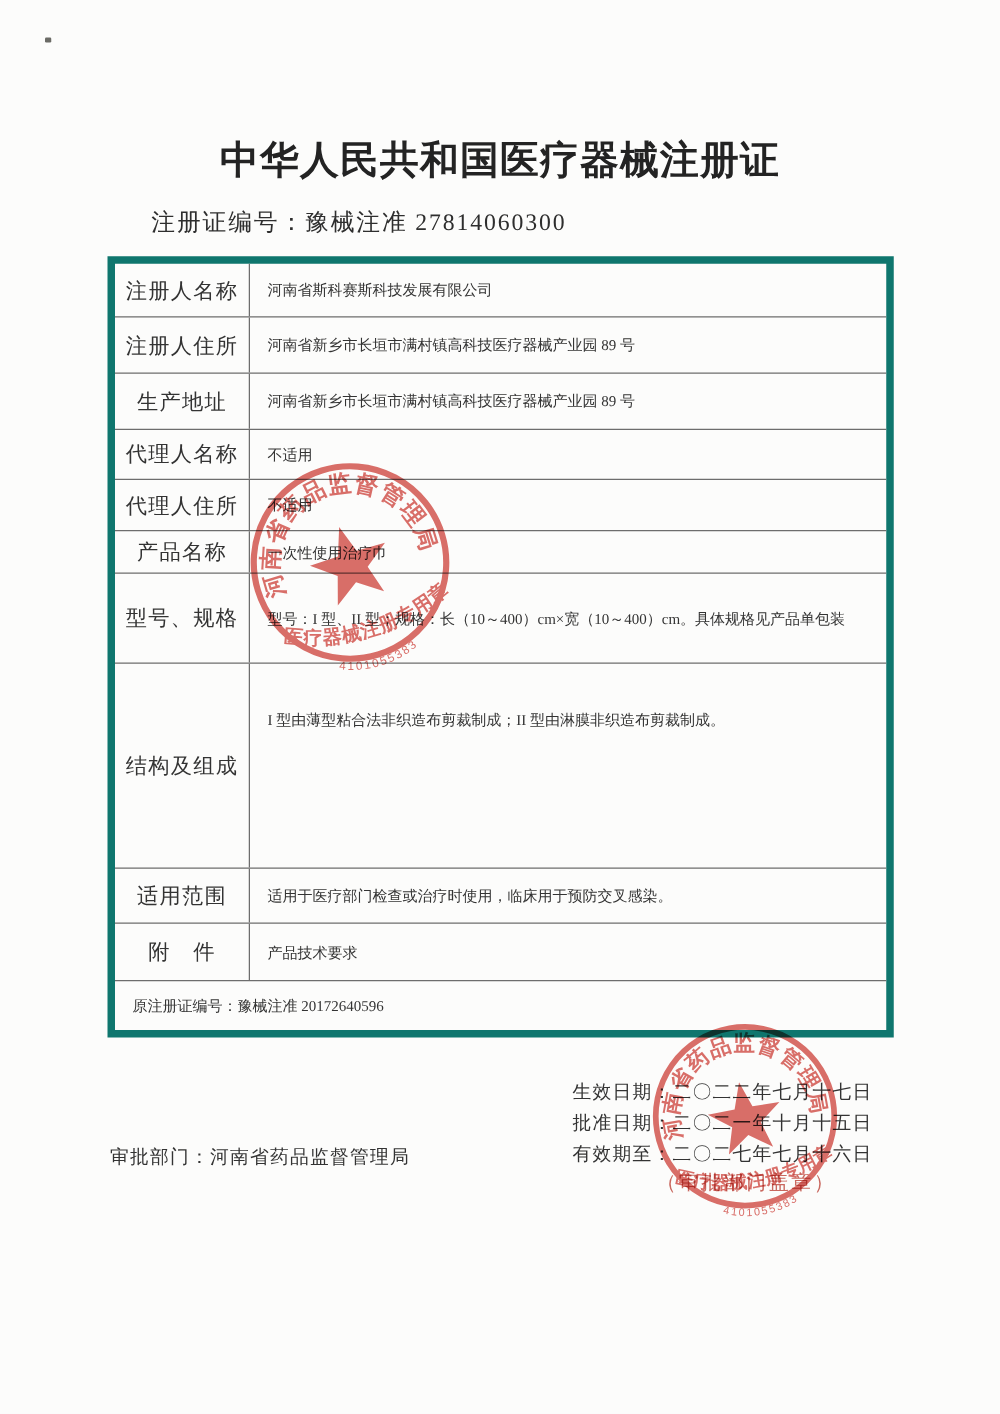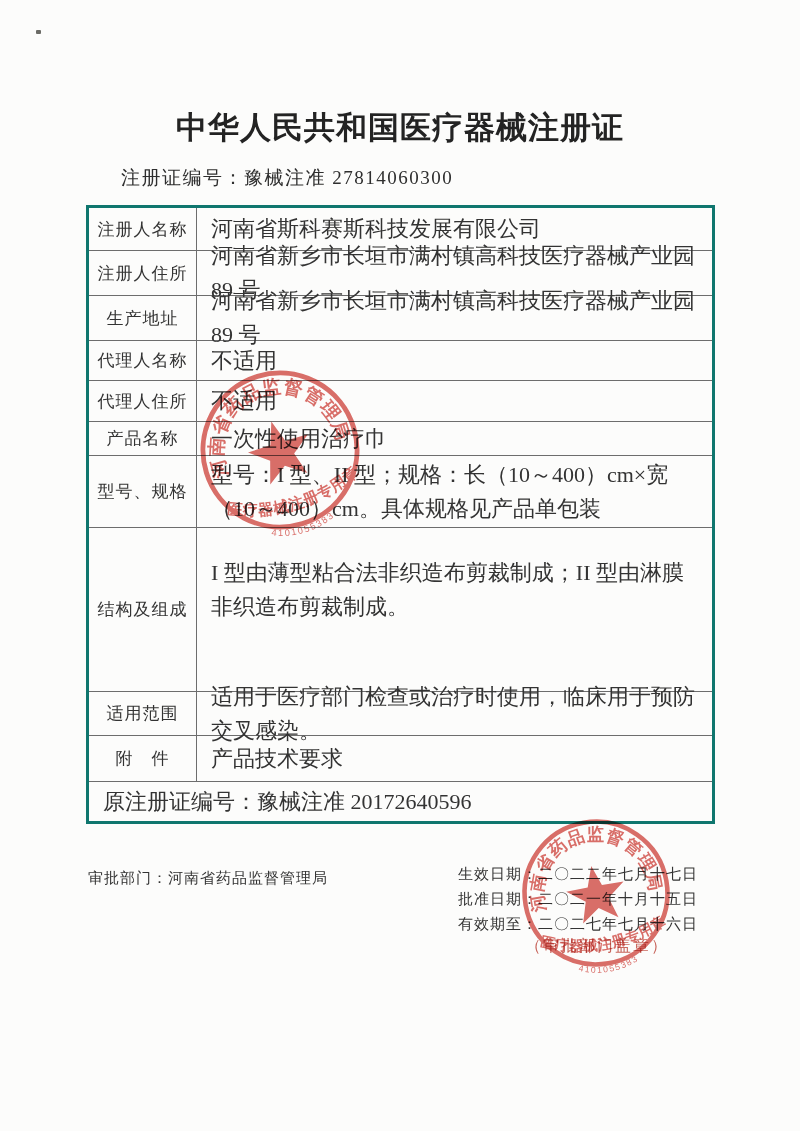--- a/index.html
+++ b/index.html
@@ -12,36 +12,36 @@
   .title{
     position:absolute;top:107px;left:0;width:100%;text-align:center;
     font-size:31px;font-weight:bold;color:#232323;letter-spacing:1px;
     font-family:"Liberation Sans","DejaVu Sans",sans-serif;
   }
   .regno{
     position:absolute;top:165px;left:121px;font-size:19px;color:#2e2e2e;letter-spacing:1.5px;
   }
   .cert-table{
     position:absolute;left:86px;top:205px;width:629px;box-sizing:border-box;
-    border:3px solid #0f766e;background:transparent;
+    border:6px solid #0f766e;background:transparent;
   }
   .tr{display:flex;border-top:1px solid #6d6d6d;box-sizing:border-box;}
   .tr:first-child{border-top:none;}
   .th{
     flex:0 0 108px;width:108px;box-sizing:border-box;border-right:1px solid #6d6d6d;
     display:flex;align-items:center;justify-content:center;
     font-size:17px;color:#333;letter-spacing:1px;text-align:center;
   }
   .td{
     flex:1;display:flex;flex-direction:column;justify-content:center;
     box-sizing:border-box;padding:1px 12px 1px 14px;
-    font-size:22px;line-height:34px;color:#333;
+    font-size:12px;line-height:34px;color:#333;
   }
   .td.top{justify-content:flex-start;padding-top:28px;}
-  .footer-dept{position:absolute;left:88px;top:869px;font-size:15px;color:#333;letter-spacing:1px;}
+  .footer-dept{position:absolute;left:88px;top:916px;font-size:15px;color:#333;letter-spacing:1px;}
   .footer-dates{position:absolute;left:458px;top:862px;font-size:15px;color:#333;line-height:25px;letter-spacing:1px;}
   .seal-caption{
     position:absolute;left:494px;top:936px;width:206px;text-align:center;
     font-size:16px;color:#c9685f;letter-spacing:2px;
   }
   .stamp{position:absolute;mix-blend-mode:multiply;opacity:.83;}
   .stamp-mid{left:170px;top:340px;width:220px;height:220px;transform:rotate(-17deg);}
   .stamp-bot{left:494px;top:791px;width:204px;height:204px;transform:rotate(-10deg);}
   .stamp-ring{fill:none;stroke:#d4514b;stroke-width:4.5;}
   .stamp-star{fill:#d4514b;}

